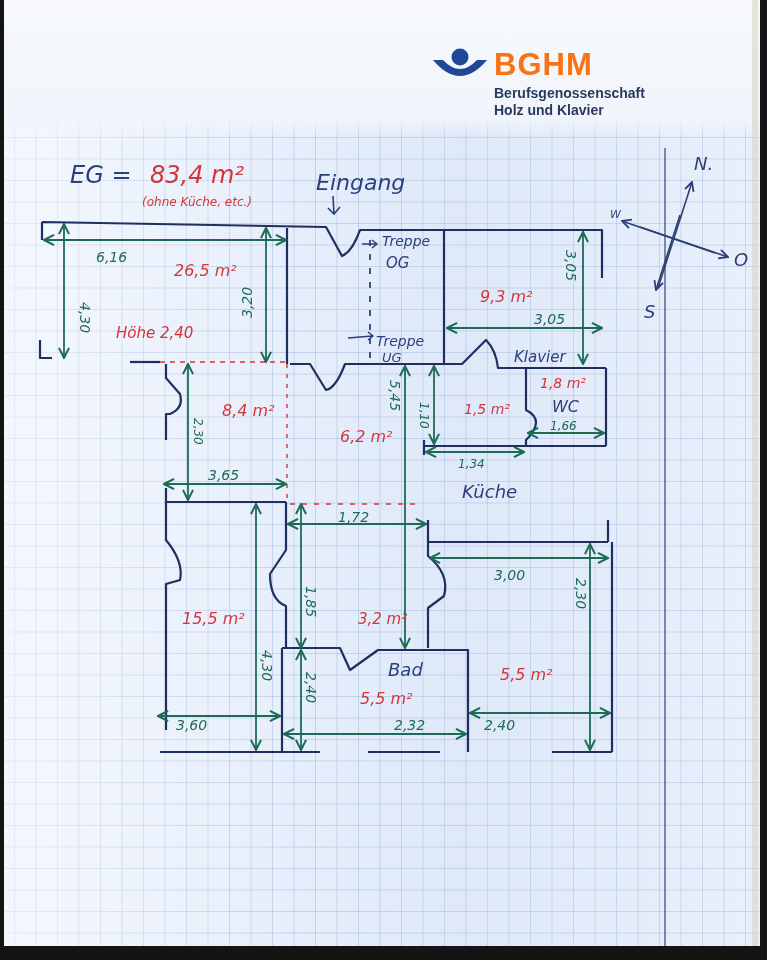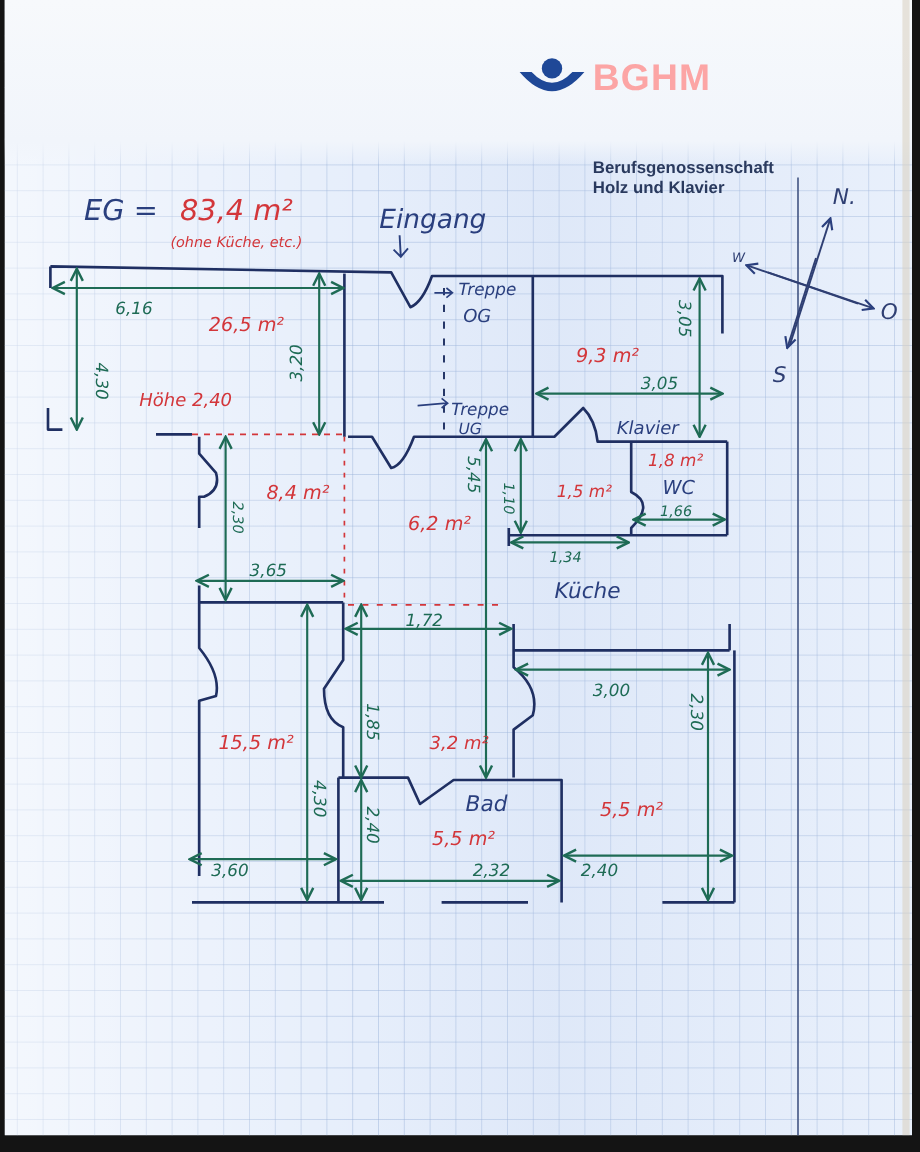--- a/index.html
+++ b/index.html
@@ -13,23 +13,23 @@
       linear-gradient(90deg, rgba(150,175,215,0.45) 1px, transparent 1px);
     background-size: 100% 100%, 21.5px 21.5px, 21.5px 21.5px;
     background-position: 0 0, 0 8px, 10px 0;
   }
   #header-white {
     position:absolute; left:4px; top:0; width:756px; height:138px;
     background:linear-gradient(180deg, #f7f9fc 0%, #f1f5fb 85%, rgba(241,245,251,0) 100%);
   }
   #right-edge { position:absolute; left:752px; top:0; width:6px; height:946px; background:#d9cfc0; opacity:0.55; }
   #logo { position:absolute; left:432px; top:44px; }
-  .logo-text { position:absolute; left:62px; top:0; color:#fca5a5; font-family:"Liberation Sans", sans-serif; font-weight:bold; }
+  .logo-text { position:absolute; left:62px; top:0; color:#f97316; font-family:"Liberation Sans", sans-serif; font-weight:bold; }
   .logo-main { font-size:31px; letter-spacing:1px; line-height:30px; }
-  .logo-sub { position:absolute; left:62px; font-family:"Liberation Sans", sans-serif; font-weight:bold; font-size:14px; color:#2a3a5e; white-space:nowrap;margin-top:46px; }
+  .logo-sub { position:absolute; left:62px; font-family:"Liberation Sans", sans-serif; font-weight:bold; font-size:14px; color:#2a3a5e; white-space:nowrap; }
   svg#plan { position:absolute; left:0; top:0; }
   .hand { font-family:"DejaVu Sans", sans-serif; font-style:italic; }
 </style>
 </head>
 <body>
 
 <div id="paper"></div>
 <div id="header-white"></div>
 <div id="right-edge"></div>
 

